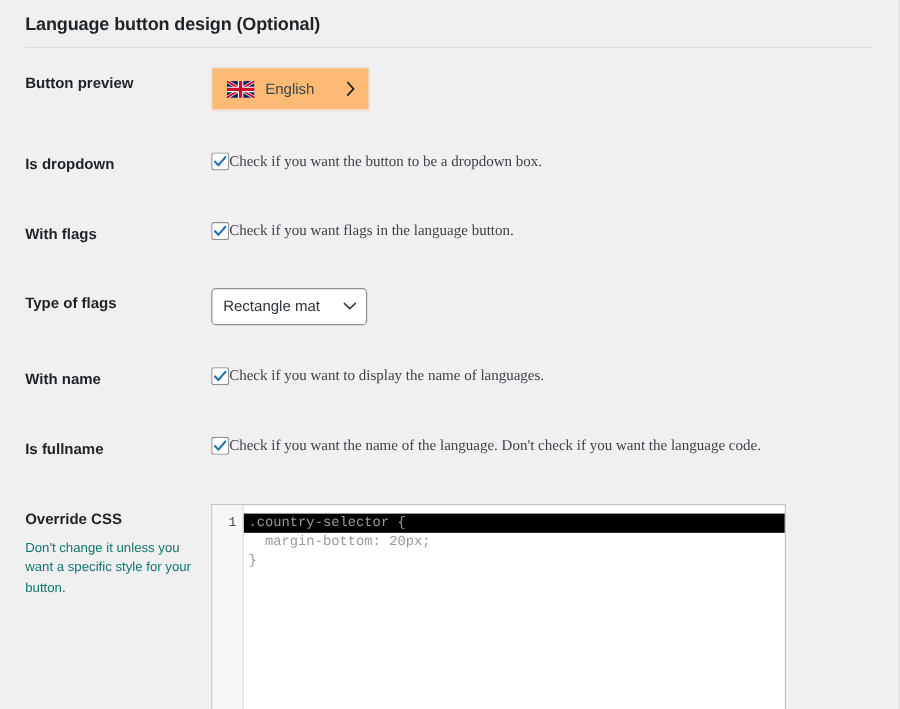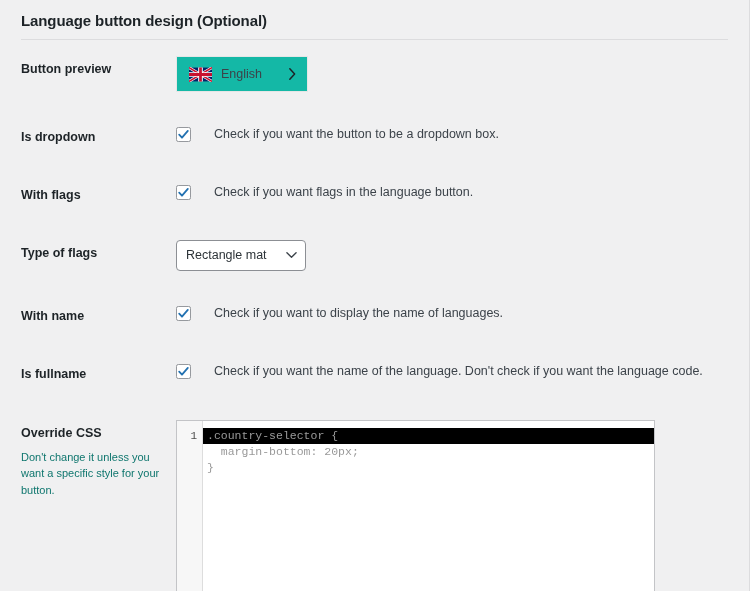--- a/index.html
+++ b/index.html
@@ -69,21 +69,21 @@
 
   .row-field {
     padding: 16px 10px 16px 0;
     box-sizing: border-box;
   }
 
   
   .btn-preview {
     display: inline-flex;
     align-items: center;
-    background: #14b8a6;
+    background: #fdba74;
     border: 1px solid #e6e6e6;
     width: 132px;
     height: 36px;
     box-sizing: border-box;
     padding: 0 10px 0 12px;
     justify-content: space-between;
   }
   .btn-preview-left {
     display: flex;
     align-items: center;
@@ -102,22 +102,23 @@
   .chevron-right {
     width: 10px;
     height: 14px;
     flex: none;
   }
 
   
   .cb-wrap {
     display: flex;
     align-items: flex-start;
-    gap: 23px;
+    gap: 0;
     padding-top: 2px;
+    font-family: Liberation Serif, serif;
   }
   .cb-box {
     width: 15px;
     height: 15px;
     flex: none;
     margin-top: 1px;
   }
   .cb-text {
     font-size: 12.5px;
     color: #3c434a;

